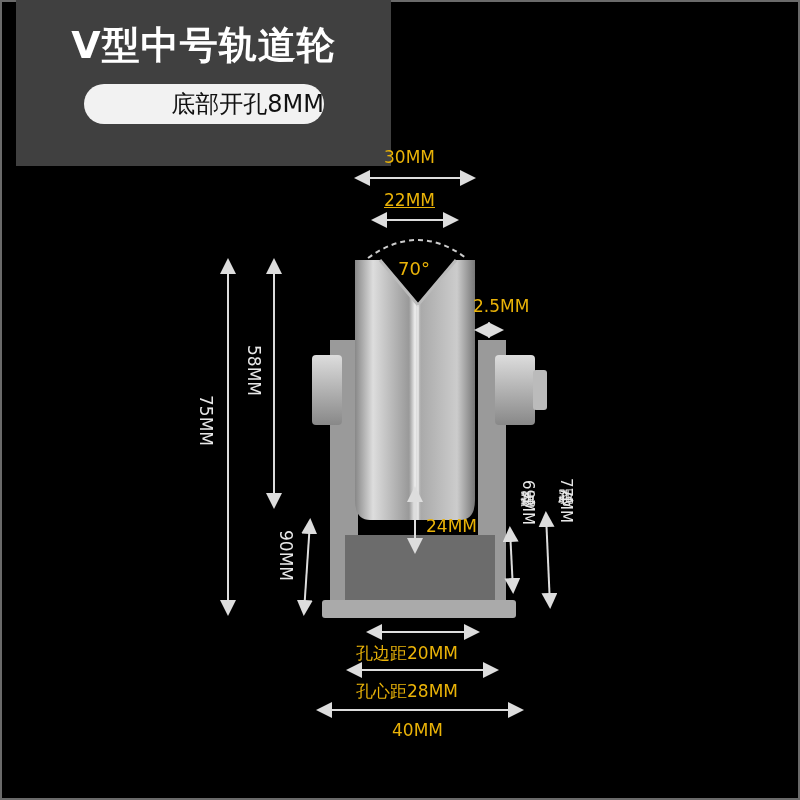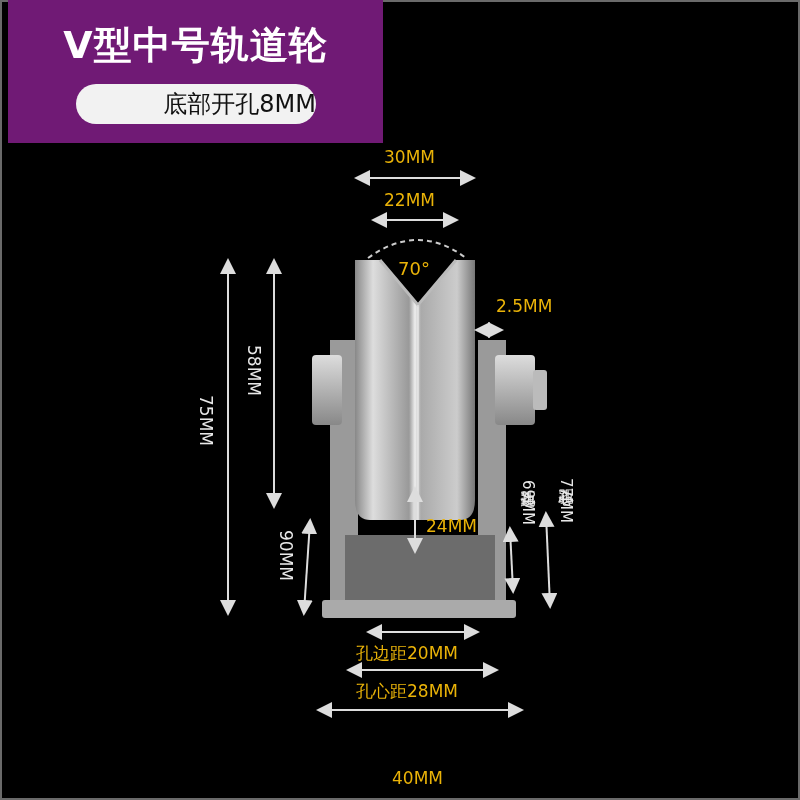--- a/index.html
+++ b/index.html
@@ -1,17 +1,17 @@
 <!DOCTYPE html>
 <html><head>
 <meta charset="utf-8">
 <style>
   html,body{margin:0;padding:0;background:#000;}
   #stage{position:relative;width:800px;height:800px;background:#000;overflow:hidden;font-family:"DejaVu Sans","Liberation Sans",sans-serif;color:#e8e8e8;box-shadow:inset 0 0 0 2px #6a6a6a;}
-  .banner{position:absolute;left:8px;top:0;width:375px;height:143px;background:#701a75;}
+  .banner{position:absolute;left:16px;top:0;width:375px;height:166px;background:#404040;}
   .title{position:absolute;left:0;top:20px;width:375px;text-align:center;font-size:38px;font-weight:bold;color:#fff;letter-spacing:1px;}
   .pill{position:absolute;left:68px;top:84px;width:240px;height:40px;border-radius:20px;background:#f2f2f2;color:#111;font-size:24px;line-height:40px;text-align:right;}
   .lbl{position:absolute;font-size:17px;color:#eab308;white-space:nowrap;}
   .vlbl{position:absolute;font-size:17px;color:#e8e8e8;white-space:nowrap;writing-mode:vertical-rl;}
   svg{position:absolute;left:0;top:0;}
 </style>
 </head>
 <body>
 
 <div id="stage">
@@ -63,25 +63,25 @@
     <line x1="415" y1="490" x2="415" y2="550" stroke="#ddd" stroke-width="2" marker-start="url(#ah)" marker-end="url(#ah)"></line>
     <line x1="478" y1="330" x2="500" y2="330" stroke="#ddd" stroke-width="2" marker-start="url(#ah)" marker-end="url(#ah)"></line>
     <line x1="510" y1="530" x2="513" y2="590" stroke="#ddd" stroke-width="2" marker-start="url(#ah)" marker-end="url(#ah)"></line>
     <line x1="546" y1="515" x2="550" y2="605" stroke="#ddd" stroke-width="2" marker-start="url(#ah)" marker-end="url(#ah)"></line>
     <line x1="370" y1="632" x2="476" y2="632" stroke="#ddd" stroke-width="2" marker-start="url(#ah)" marker-end="url(#ah)"></line>
     <line x1="350" y1="670" x2="495" y2="670" stroke="#ddd" stroke-width="2" marker-start="url(#ah)" marker-end="url(#ah)"></line>
     <line x1="320" y1="710" x2="520" y2="710" stroke="#ddd" stroke-width="2" marker-start="url(#ah)" marker-end="url(#ah)"></line>
   </svg>
 
   <div class="lbl" style="left:384px;top:147px;">30MM</div>
-  <div class="lbl" style="left:384px;top:190px;">22MM</div>
+  <div class="lbl" style="left:384px;top:190px;text-decoration:underline;">22MM</div>
   <div class="lbl" style="left:398px;top:258px;font-size:18px;">70°</div>
-  <div class="lbl" style="left:496px;top:296px;">2.5MM</div>
+  <div class="lbl" style="left:473px;top:296px;">2.5MM</div>
   <div class="vlbl" style="left:244px;top:345px;">58MM</div>
   <div class="vlbl" style="left:196px;top:395px;">75MM</div>
   <div class="vlbl" style="left:276px;top:530px;">90MM</div>
   <div class="lbl" style="left:382px;top:516px;margin-left:44px;">24MM</div>
   <div class="vlbl" style="left:518px;top:480px;font-size:15px;">孔边距69MM</div>
   <div class="vlbl" style="left:556px;top:478px;font-size:15px;">孔心距77MM</div>
   <div class="lbl" style="left:356px;top:642px;">孔边距20MM</div>
   <div class="lbl" style="left:356px;top:680px;">孔心距28MM</div>
-  <div class="lbl" style="left:392px;top:720px;margin-top:48px;">40MM</div>
+  <div class="lbl" style="left:392px;top:720px;">40MM</div>
 </div>
 
 </body></html>

